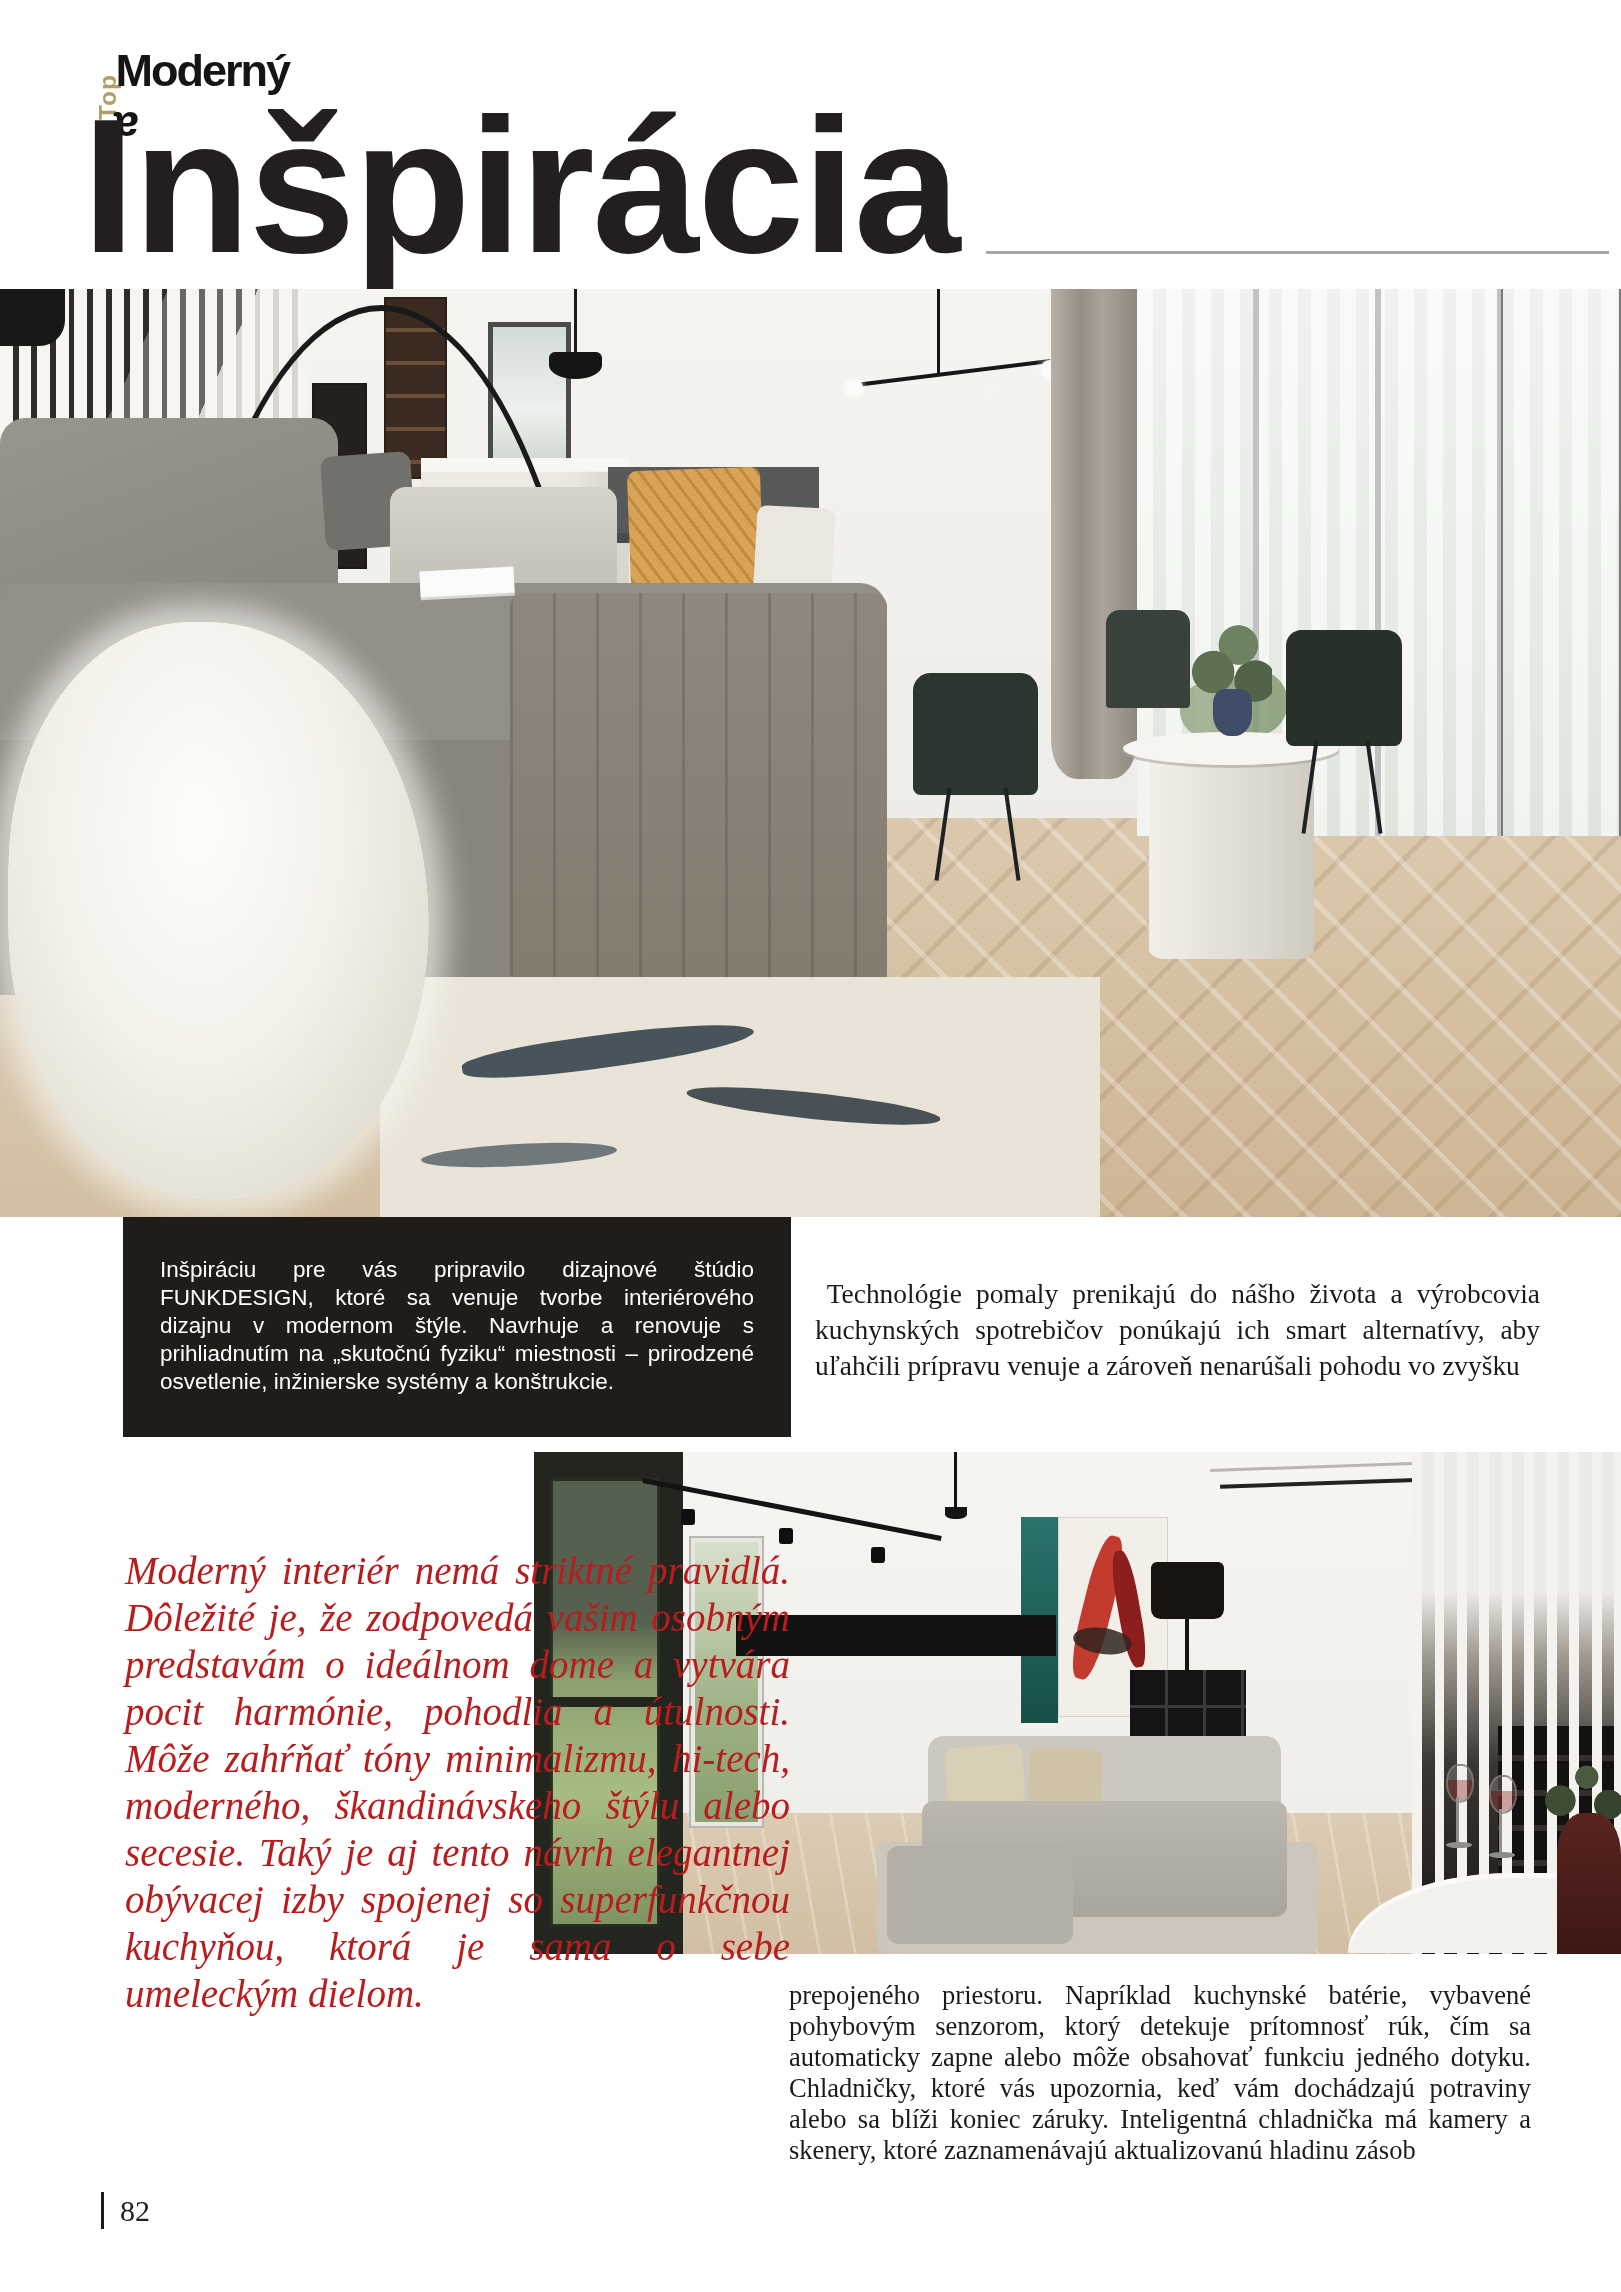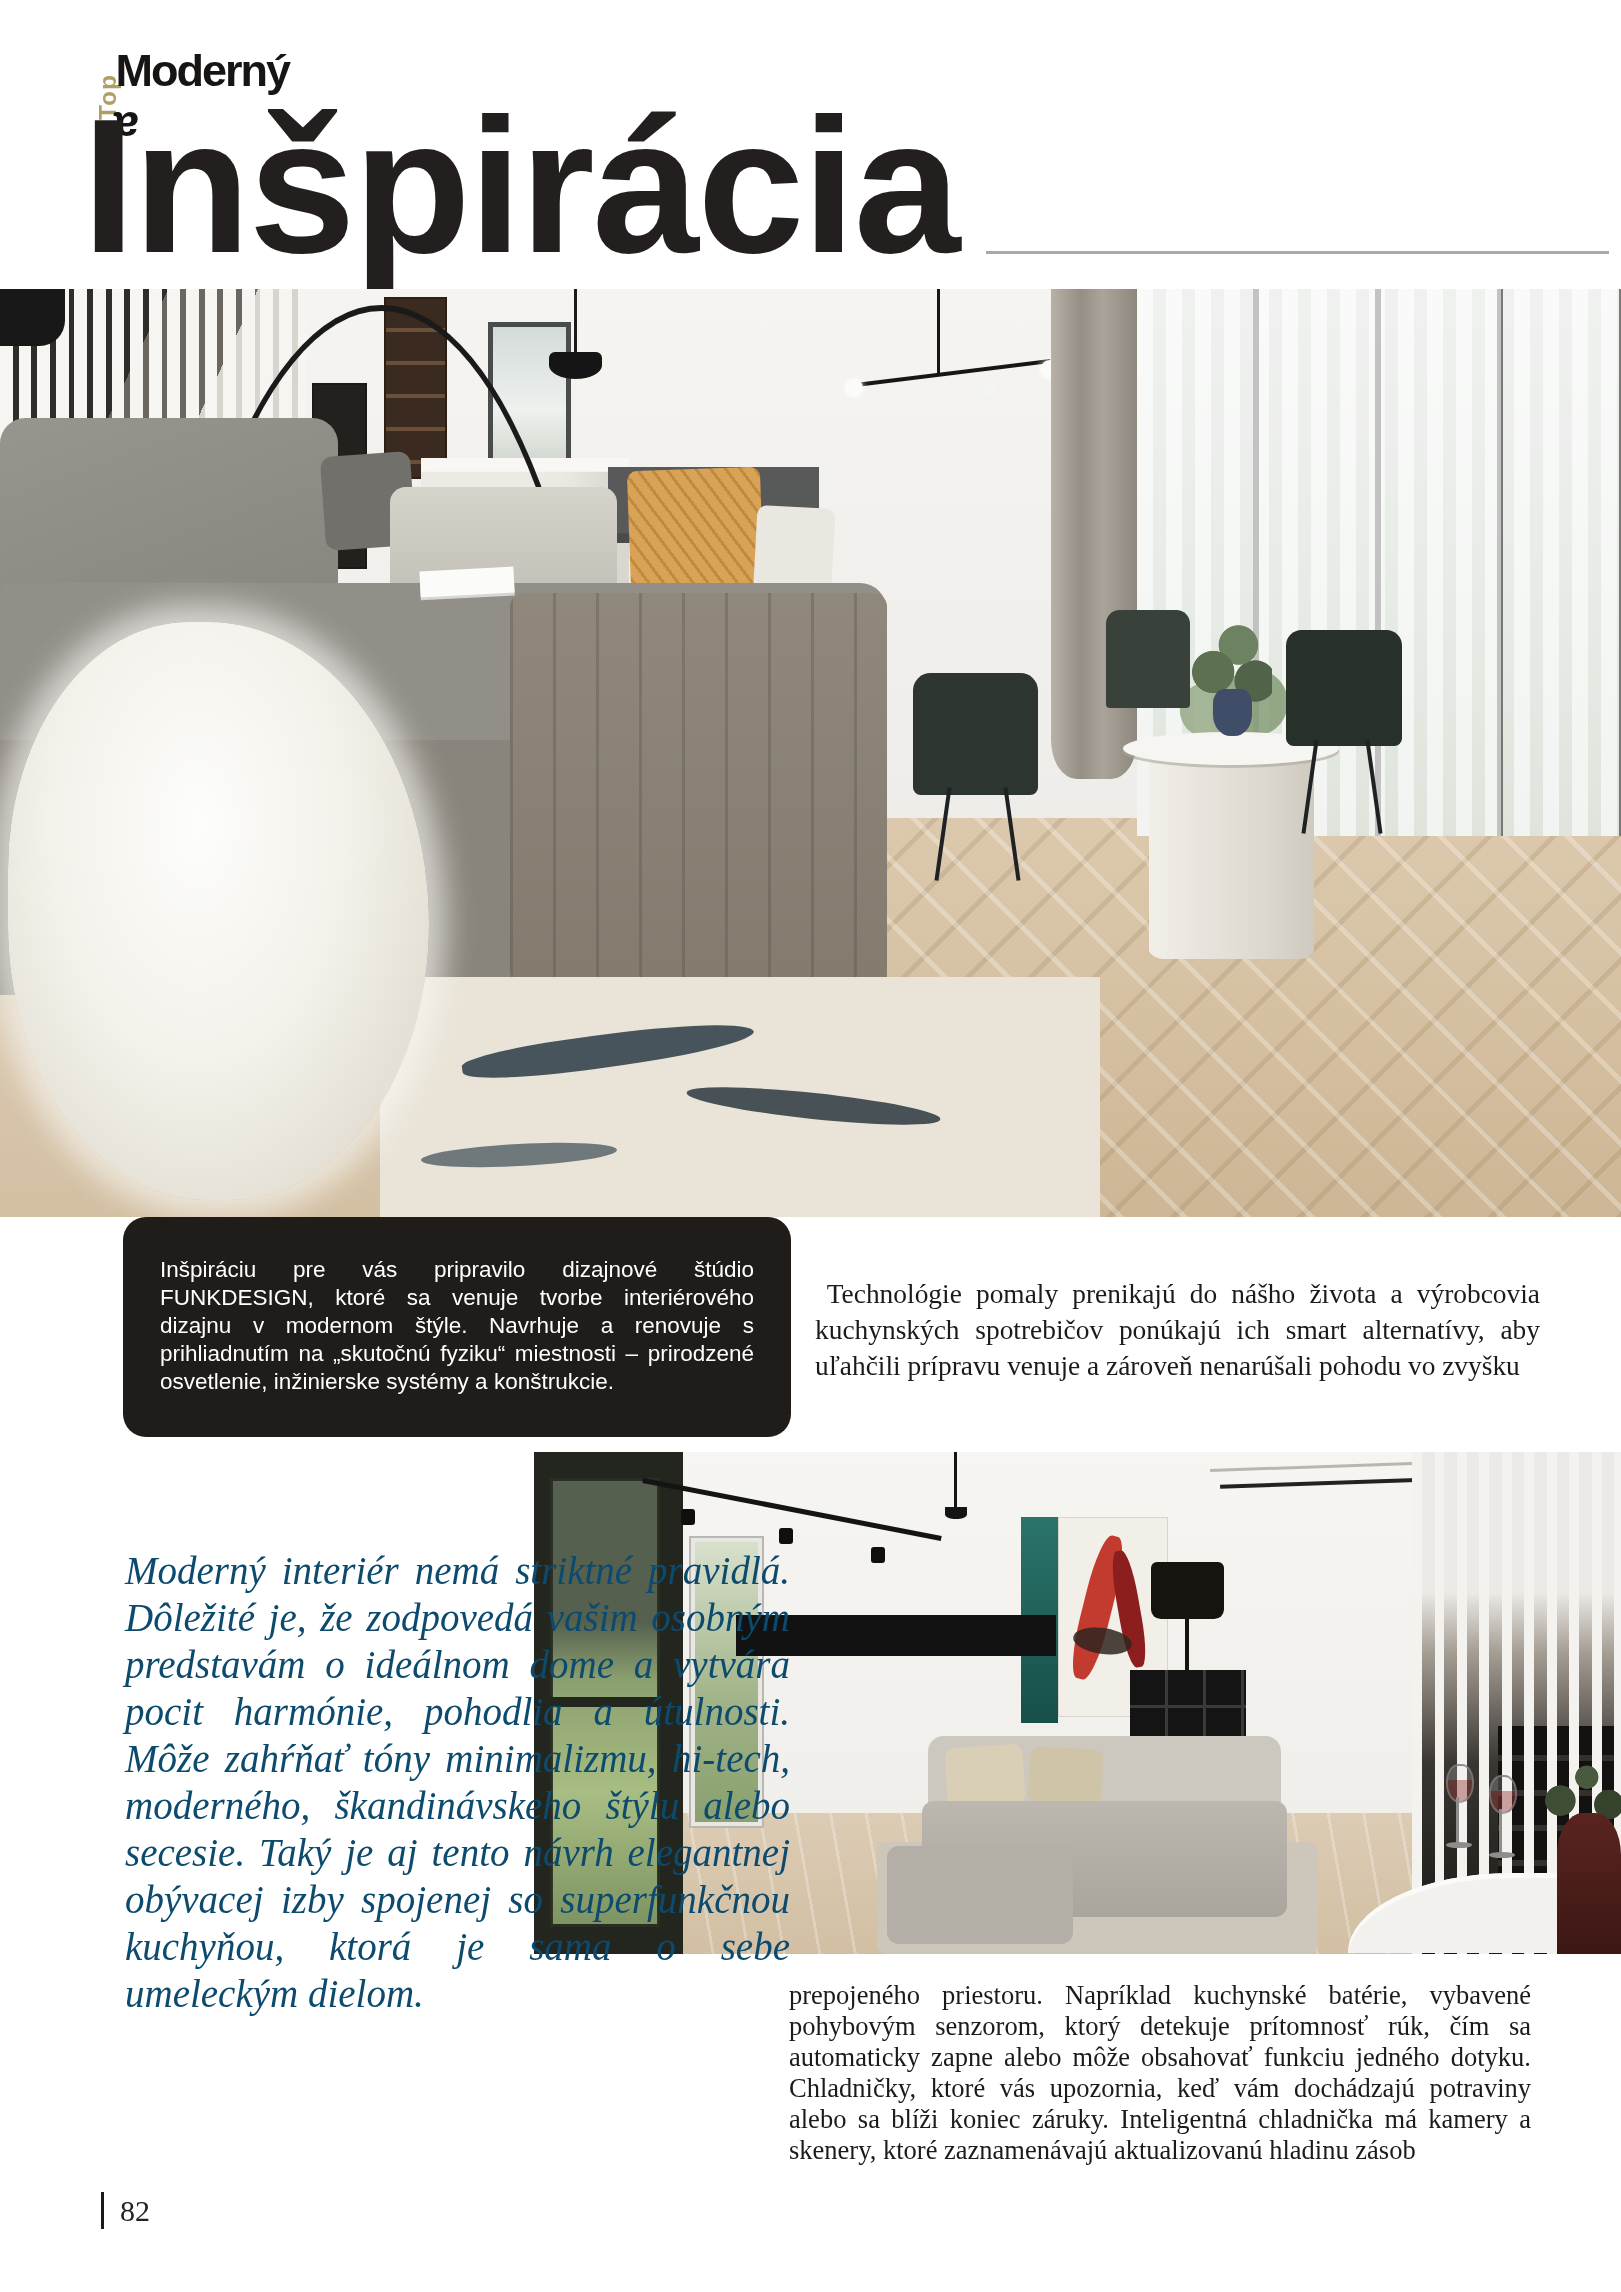--- a/index.html
+++ b/index.html
@@ -97,29 +97,29 @@
   .p1-rug{left:380px;top:688px;width:720px;height:240px;background:#eae4d8;}
   .p1-rug-s1{left:461px;top:745px;width:294px;height:33px;background:#2c3b45;border-radius:40% 60% 50% 50%;transform:rotate(-8deg);opacity:.85;}
   .p1-rug-s2{left:686px;top:804px;width:255px;height:25.5px;background:#1f2d36;border-radius:50%;transform:rotate(6deg);opacity:.8;}
   .p1-rug-s3{left:421px;top:855px;width:196px;height:21.6px;background:#3a4a52;border-radius:50%;transform:rotate(-3deg);opacity:.7;}
   .p1-fur{left:7.8px;top:333px;width:421px;height:578px;border-radius:45% 55% 50% 50%;
     background:radial-gradient(ellipse at 45% 35%,#fdfdfb 0%,#f3f1ea 45%,#e4e0d5 75%,rgba(228,224,213,0) 100%);
     box-shadow:0 0 29px 17.6px rgba(248,247,243,.65);}
 
   
   .intro-box{position:absolute;left:123px;top:1217px;width:668px;height:220px;background:#201c1a;
-    box-sizing:border-box;padding:39px 37px;overflow:hidden;border-radius:23px;}
+    box-sizing:border-box;padding:39px 37px;overflow:hidden;}
   .intro-box p{margin:0;color:#ffffff;font-size:22.5px;line-height:28px;text-align:justify;
     font-family:"Liberation Sans",sans-serif;}
   .tech-intro{position:absolute;left:815px;top:1276px;width:725px;margin:0;
     font-family:"Liberation Serif",serif;font-size:27.4px;line-height:36px;color:#1b1b1b;
     text-align:justify;text-indent:11.8px;}
   .lead-italic{position:absolute;left:125px;top:1547px;width:665px;margin:0;
     font-family:"Liberation Serif",serif;font-style:italic;font-size:39px;line-height:47px;
-    color:#0c4a6e;text-align:justify;}
+    color:#b91c1c;text-align:justify;}
   .body-text{position:absolute;left:789px;top:1980px;width:742px;margin:0;
     font-family:"Liberation Serif",serif;font-size:26.5px;line-height:31px;color:#1b1b1b;text-align:justify;}
 
   
   .photo2{left:534px;top:1452px;width:1087px;height:502px;
     background:linear-gradient(180deg,#f6f5f2 0%,#f0efeb 68%,#ebe7df 100%);}
   .p2-floor{left:0;top:361px;width:1087px;height:141px;
     background:repeating-linear-gradient(80deg,rgba(255,255,255,.25) 0 2.9px,rgba(0,0,0,0) 2.9px 35px),
       linear-gradient(180deg,#dcccb4,#d2bfa3);}
   .p2-rug{left:343px;top:390px;width:441px;height:112px;background:#cdc7bb;border-radius:9.8px;}

